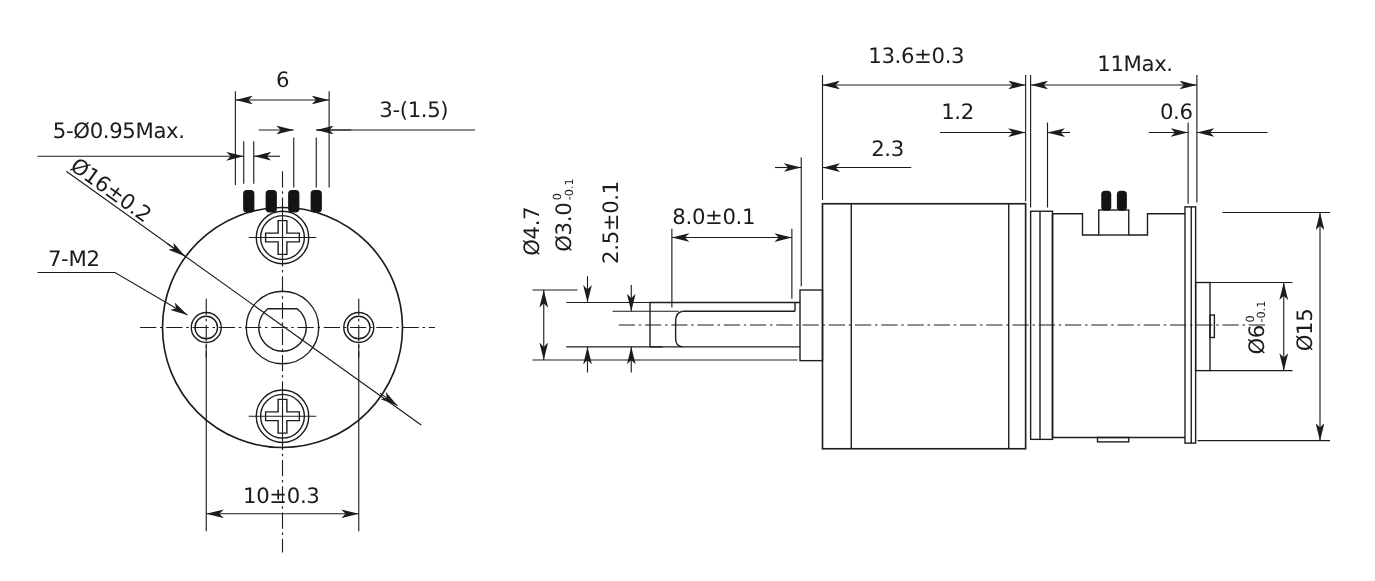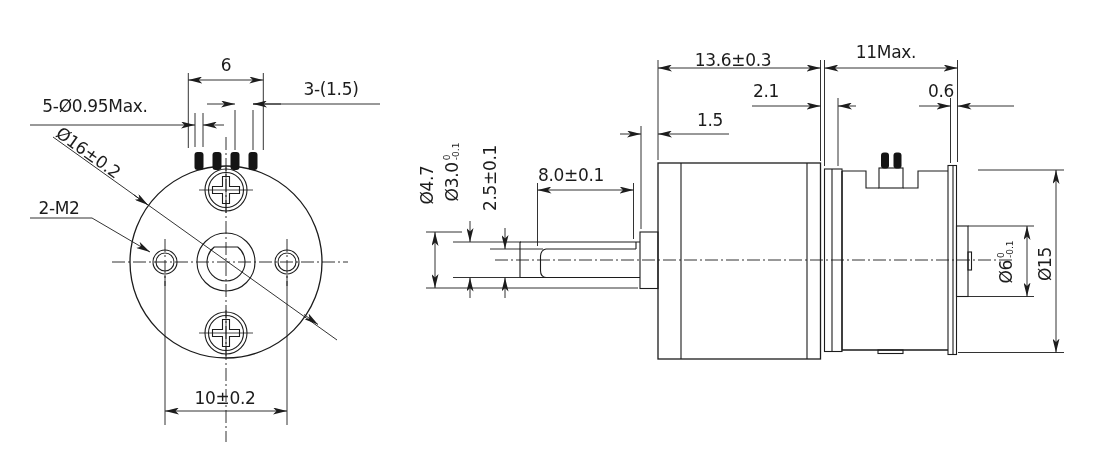--- a/index.html
+++ b/index.html
@@ -173,28 +173,28 @@
     <line x1="1027" y1="226" x2="1027" y2="296.5" marker-start="url(#arr)" marker-end="url(#arr)"></line>
 
     <line x1="1056" y1="170" x2="1056" y2="352.5" marker-start="url(#arr)" marker-end="url(#arr)"></line>
   </g>
 </svg>
 
   <div class="lbl" style="left:226px;top:65px">6</div>
   <div class="lbl" style="left:331px;top:89px">3-(1.5)</div>
   <div class="lbl" style="left:95px;top:106px">5-Ø0.95Max.</div>
   <div class="lbl diag" style="left:88px;top:153px">Ø16±0.2</div>
-  <div class="lbl" style="left:59px;top:208px">2-M2</div>
-  <div class="lbl" style="left:225px;top:398px">10±0.2</div>
-
-  <div class="lbl" style="left:733px;top:60px">13.6±0.3</div>
-  <div class="lbl" style="left:886px;top:52px">11Max.</div>
-  <div class="lbl" style="left:766px;top:91px">2.1</div>
+  <div class="lbl" style="left:59px;top:208px">7-M2</div>
+  <div class="lbl" style="left:225px;top:398px">10±0.3</div>
+
+  <div class="lbl" style="left:733px;top:46px">13.6±0.3</div>
+  <div class="lbl" style="left:908px;top:52px">11Max.</div>
+  <div class="lbl" style="left:766px;top:91px">1.2</div>
   <div class="lbl" style="left:941px;top:91px">0.6</div>
-  <div class="lbl" style="left:710px;top:120px">1.5</div>
+  <div class="lbl" style="left:710px;top:120px">2.3</div>
   <div class="lbl" style="left:571px;top:175px">8.0±0.1</div>
 
   <div class="lbl rot" style="left:427px;top:185px">Ø4.7</div>
 
   <div class="lbl rot" style="left:452px;top:172px">
     <span class="lbl-stack">
       <span>Ø3.0</span>
       <span class="tol">
         <span>0</span>
         <span>-0.1</span>

